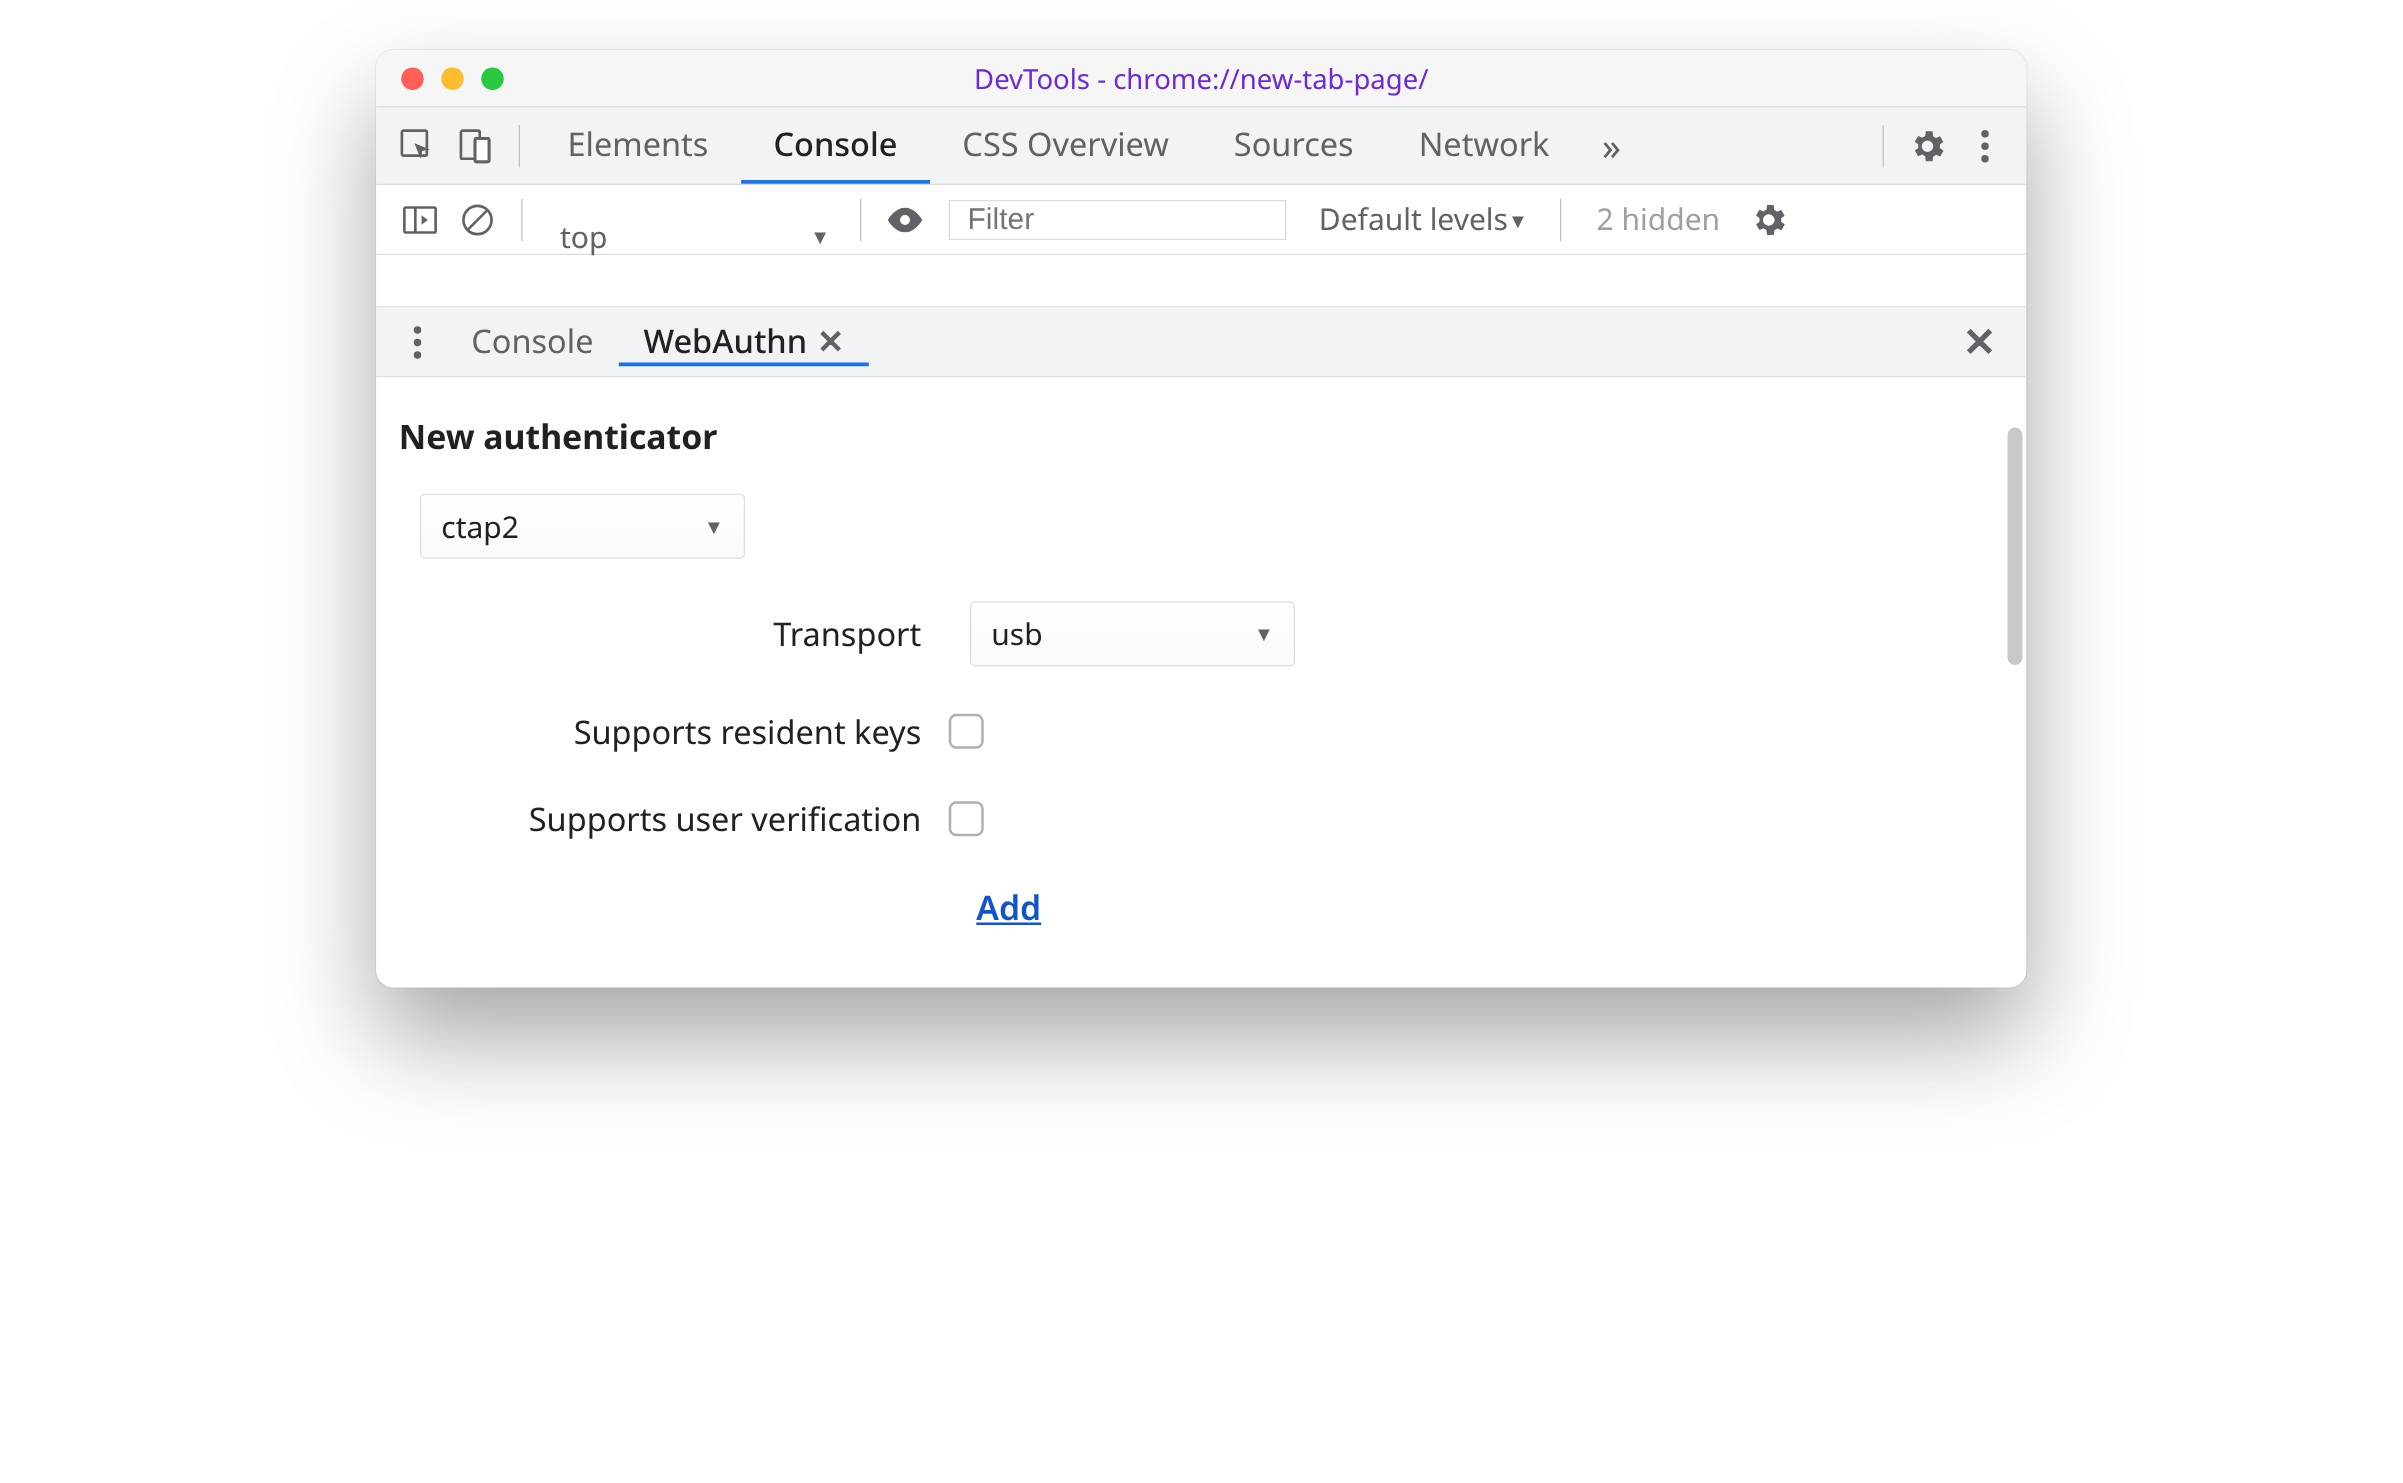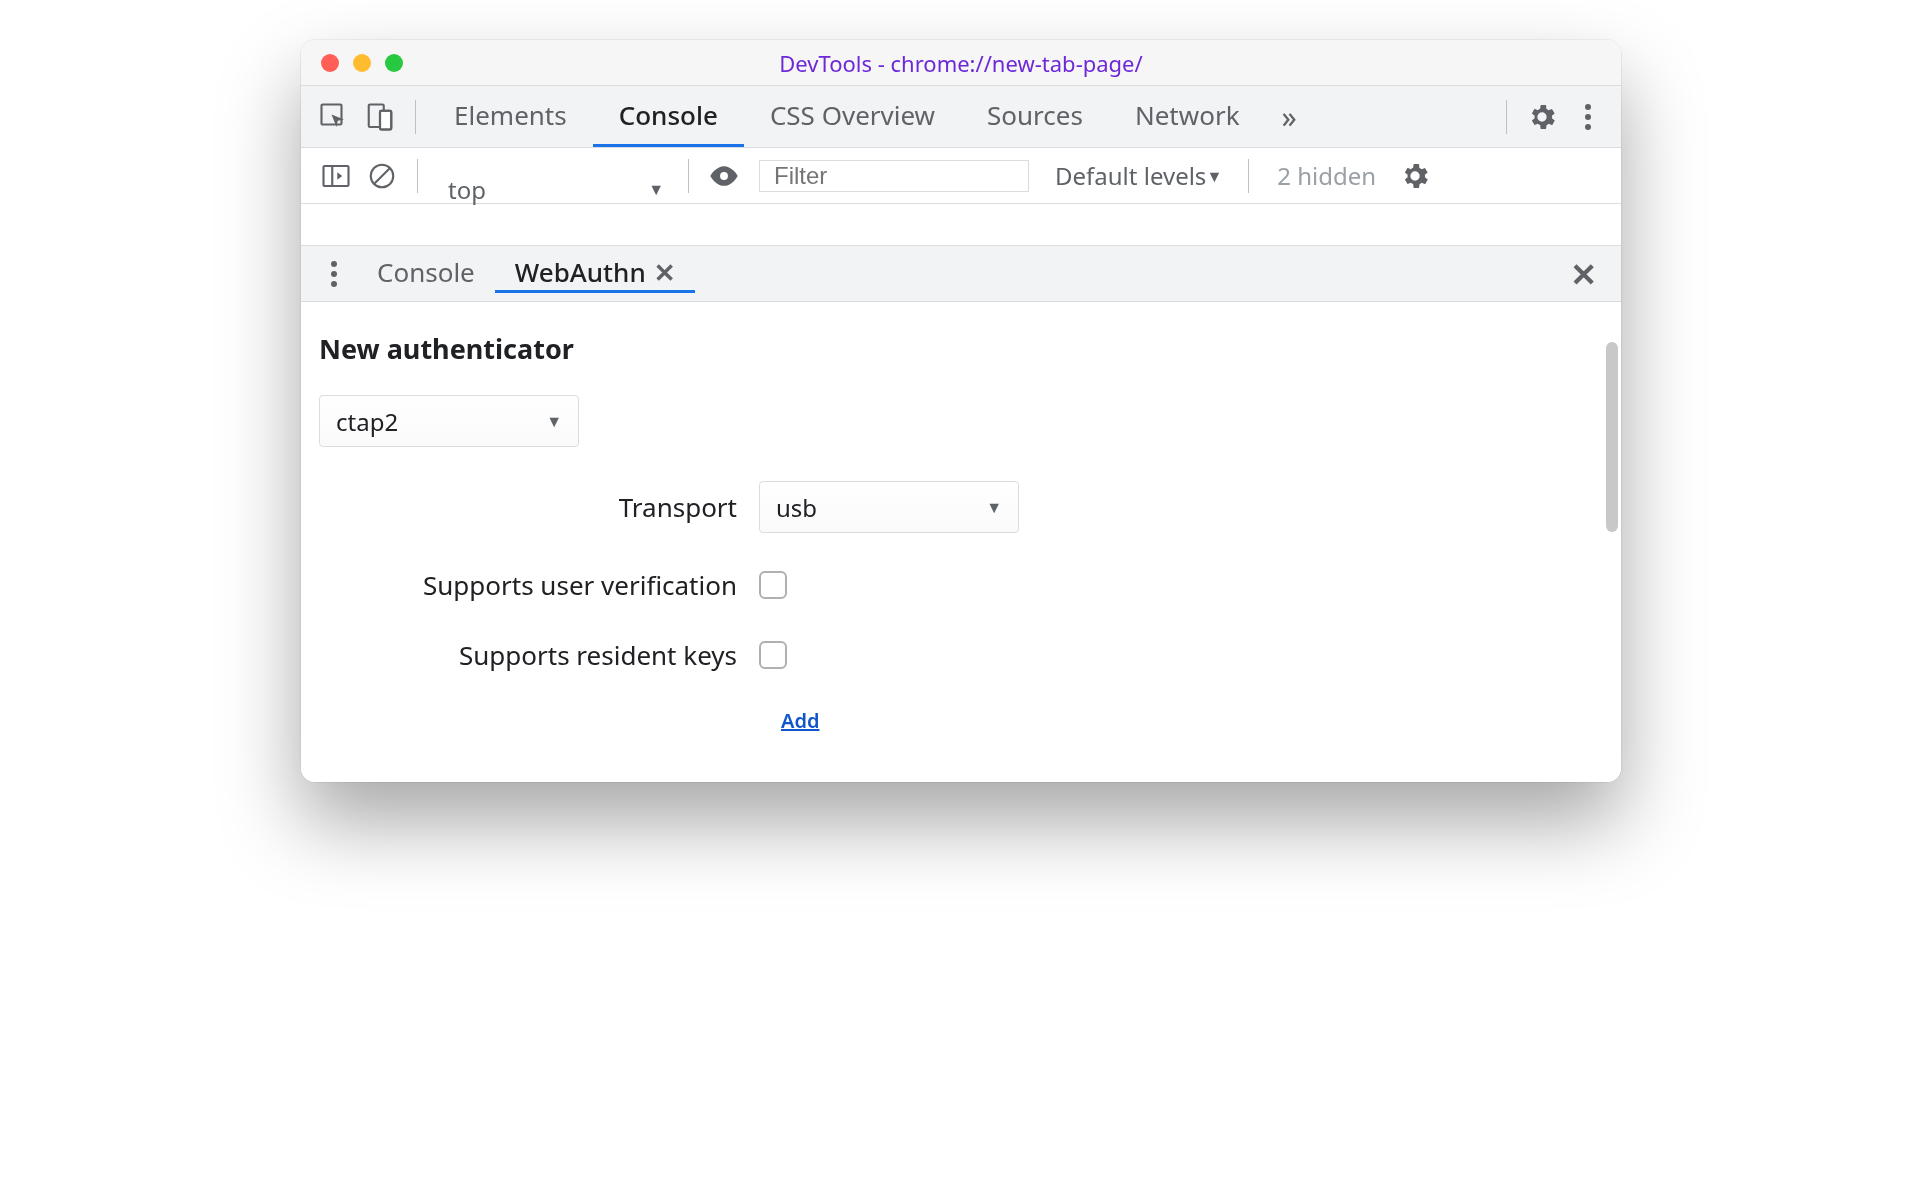--- a/index.html
+++ b/index.html
@@ -89,26 +89,26 @@
 
   
   .drawer-body{position:relative;background:#fff;padding:24px 18px 46px;min-height:480px;}
   h2.section-title{font-size:27px;font-weight:700;color:var(--text-1);margin:4px 0 28px;}
   .form{display:flex;flex-direction:column;gap:34px;max-width:820px;}
   .row{display:flex;align-items:center;}
   .lbl{width:440px;text-align:right;font-size:26px;color:var(--text-1);padding-right:22px;}
   .sel{
     width:260px;height:52px;border:1px solid var(--grey-3);border-radius:4px;
     background:linear-gradient(#fff,#fafafa);font-size:24px;color:var(--text-1);
-    display:flex;align-items:center;justify-content:space-between;padding:0 16px;cursor:pointer;
+    display:flex;align-items:center;justify-content:space-between;padding:0 16px;cursor:pointer;margin-left:17px;
   }
   .cb{
     width:28px;height:28px;border:2px solid #b0b0b0;border-radius:6px;background:#fff;cursor:pointer;
   }
-  .add-link{font-size:20px;color:var(--link);text-decoration:underline;font-weight:600;cursor:pointer;margin-left:462px;}
+  .add-link{font-size:27px;color:var(--link);text-decoration:underline;font-weight:600;cursor:pointer;margin-left:462px;}
   .scrollthumb{
     position:absolute;right:3px;top:40px;width:12px;height:190px;border-radius:6px;background:#c8c8c8;
   }
 </style>
 </head>
 <body>
 
 <div class="win">
 
   <div class="titlebar">
@@ -243,30 +243,30 @@
 
       <div class="row">
         <div class="lbl">Transport</div>
         <div class="sel">
           <span>usb</span>
           <span class="tri">▼</span>
         </div>
       </div>
 
       <div class="row">
+        <div class="lbl">Supports resident keys</div>
+        <div class="cb"></div>
+      </div>
+
+      <div class="row">
         <div class="lbl">Supports user verification</div>
         <div class="cb"></div>
       </div>
 
       <div class="row">
-        <div class="lbl">Supports resident keys</div>
-        <div class="cb"></div>
-      </div>
-
-      <div class="row">
         <span class="add-link">Add</span>
       </div>
     </div>
 
     <div class="scrollthumb"></div>
   </div>
 
 </div>
 
 </body></html>

